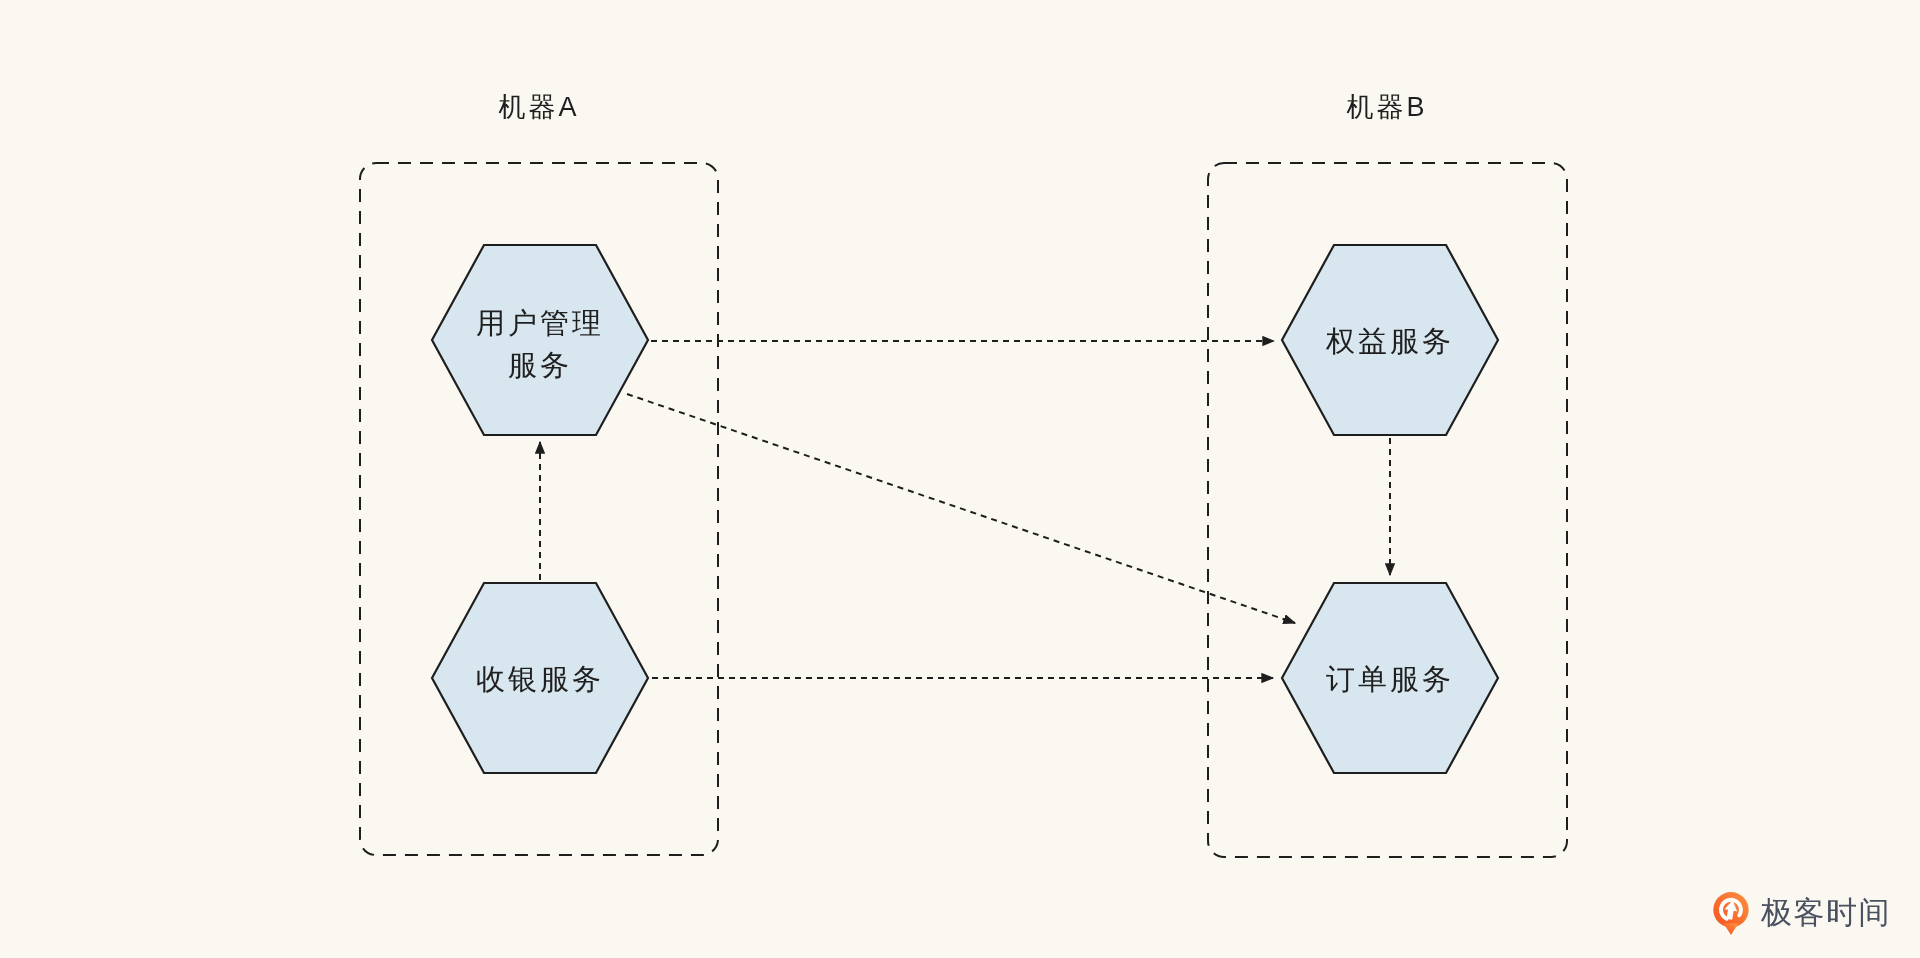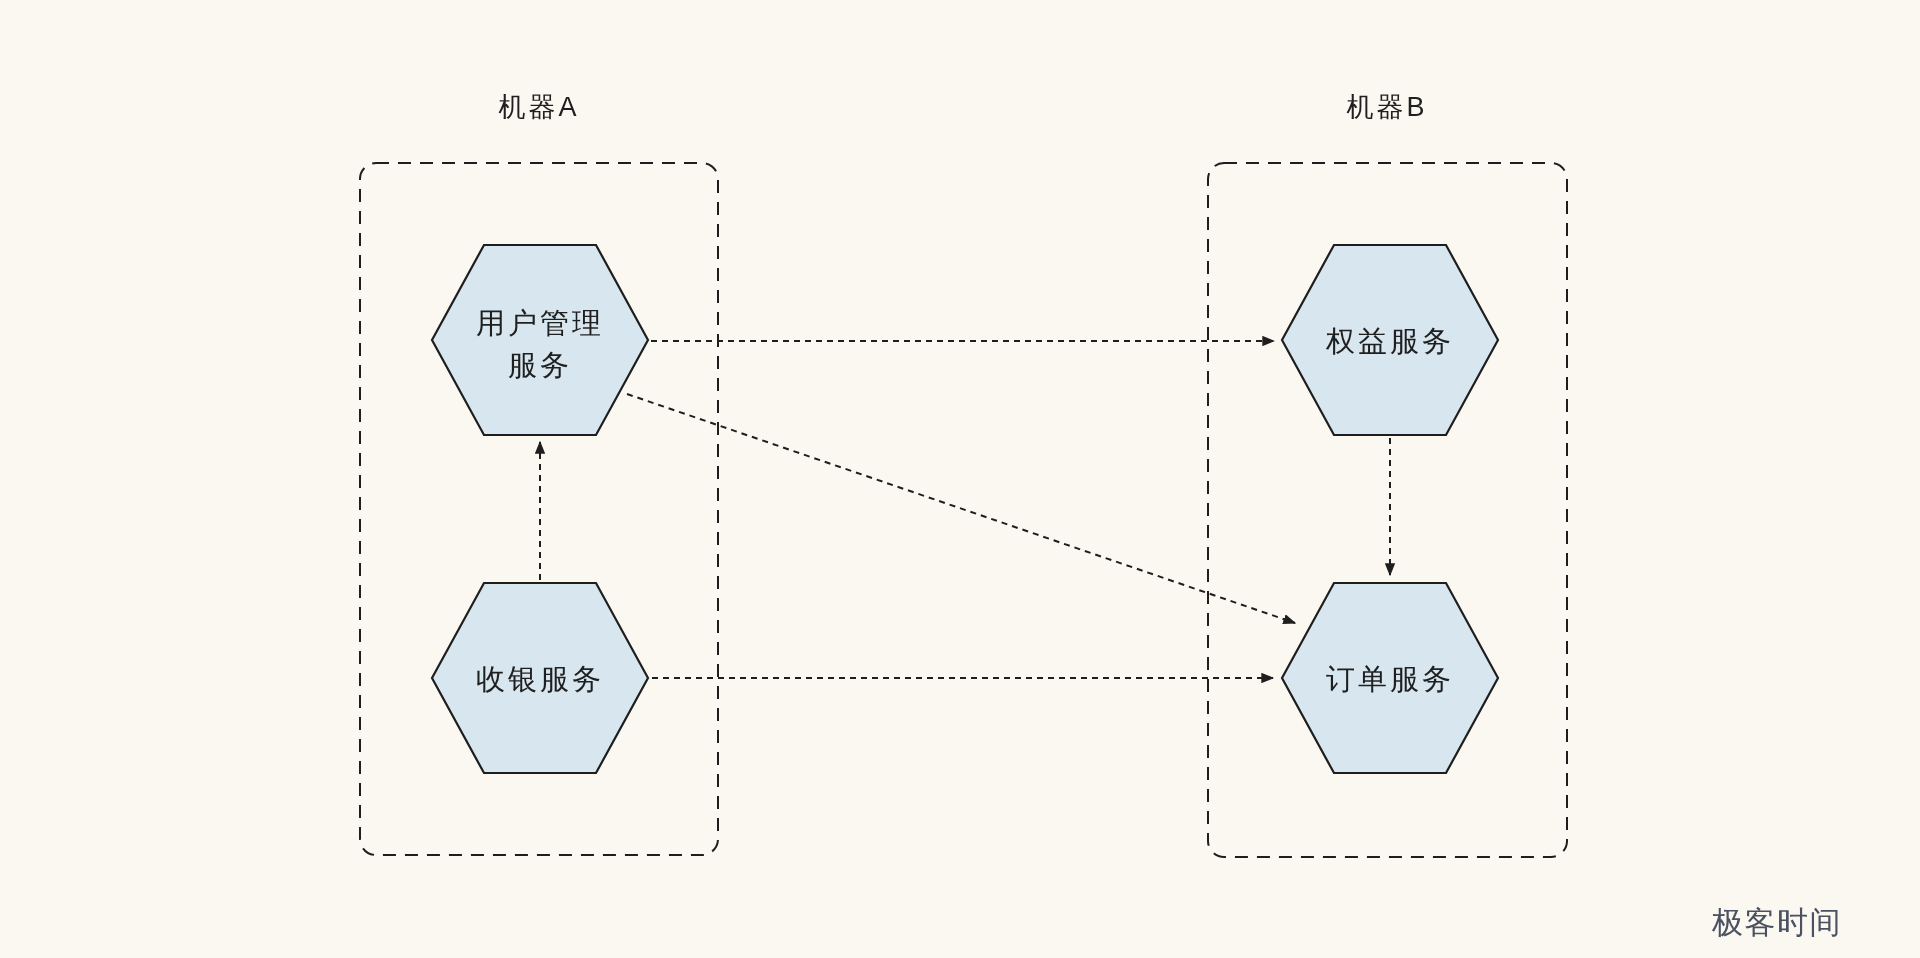--- a/index.html
+++ b/index.html
@@ -23,21 +23,21 @@
     text-anchor:middle;font-family:"Liberation Sans","DejaVu Sans",sans-serif;
   }
   .hex{fill:var(--node-fill);stroke:var(--stroke);stroke-width:2.2;}
   .hex-label{
     fill:var(--text);font-size:29px;letter-spacing:3px;text-anchor:middle;
     font-family:"Liberation Sans","DejaVu Sans",sans-serif;
   }
   .edge{fill:none;stroke:var(--stroke);stroke-width:2;stroke-dasharray:6 5;}
   .logo{
     position:absolute;left:1712px;top:884px;height:58px;
-    display:flex;align-items:center;gap:10px;flex-direction:column;
+    display:flex;align-items:center;gap:10px;
   }
   .logo-text{
     color:var(--logo-text);font-size:31px;font-weight:500;letter-spacing:1.5px;
     line-height:58px;
   }
 </style>
 </head>
 <body>
 
 <div class="canvas">

